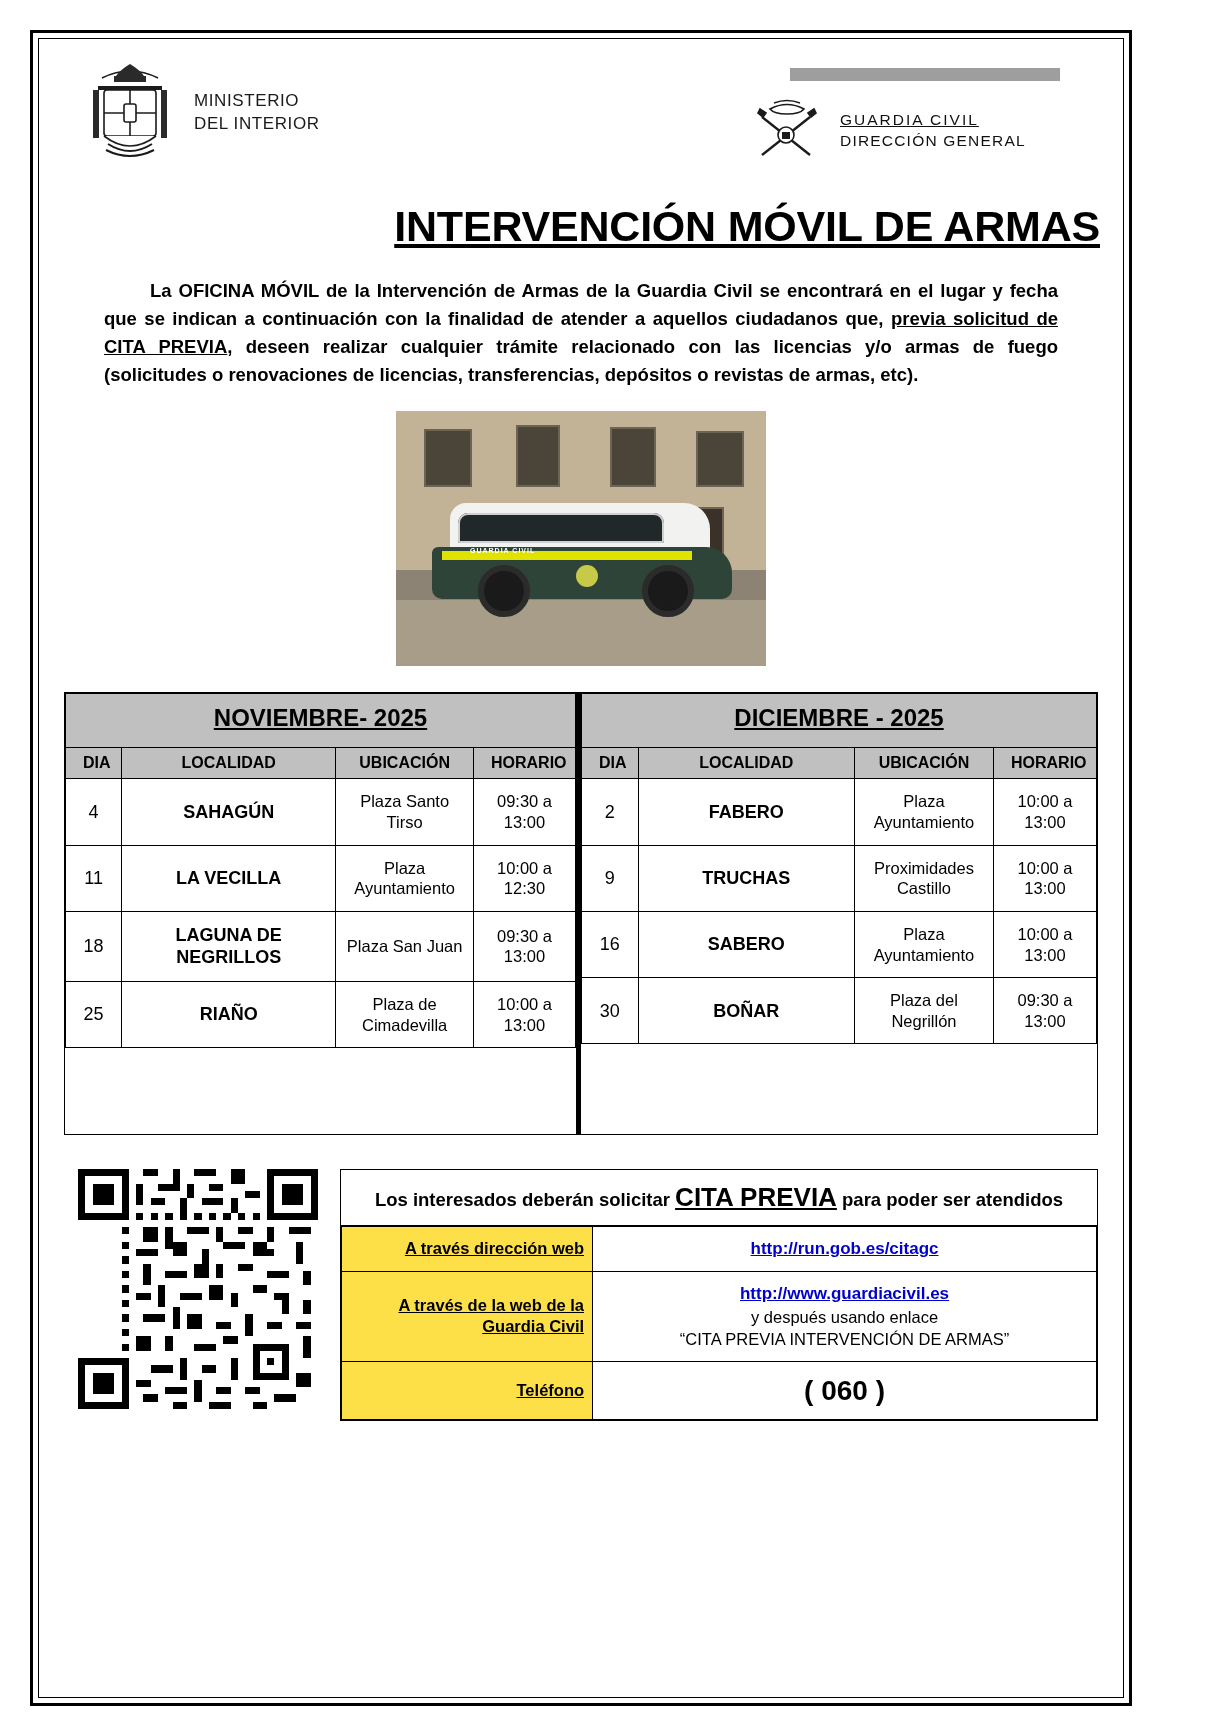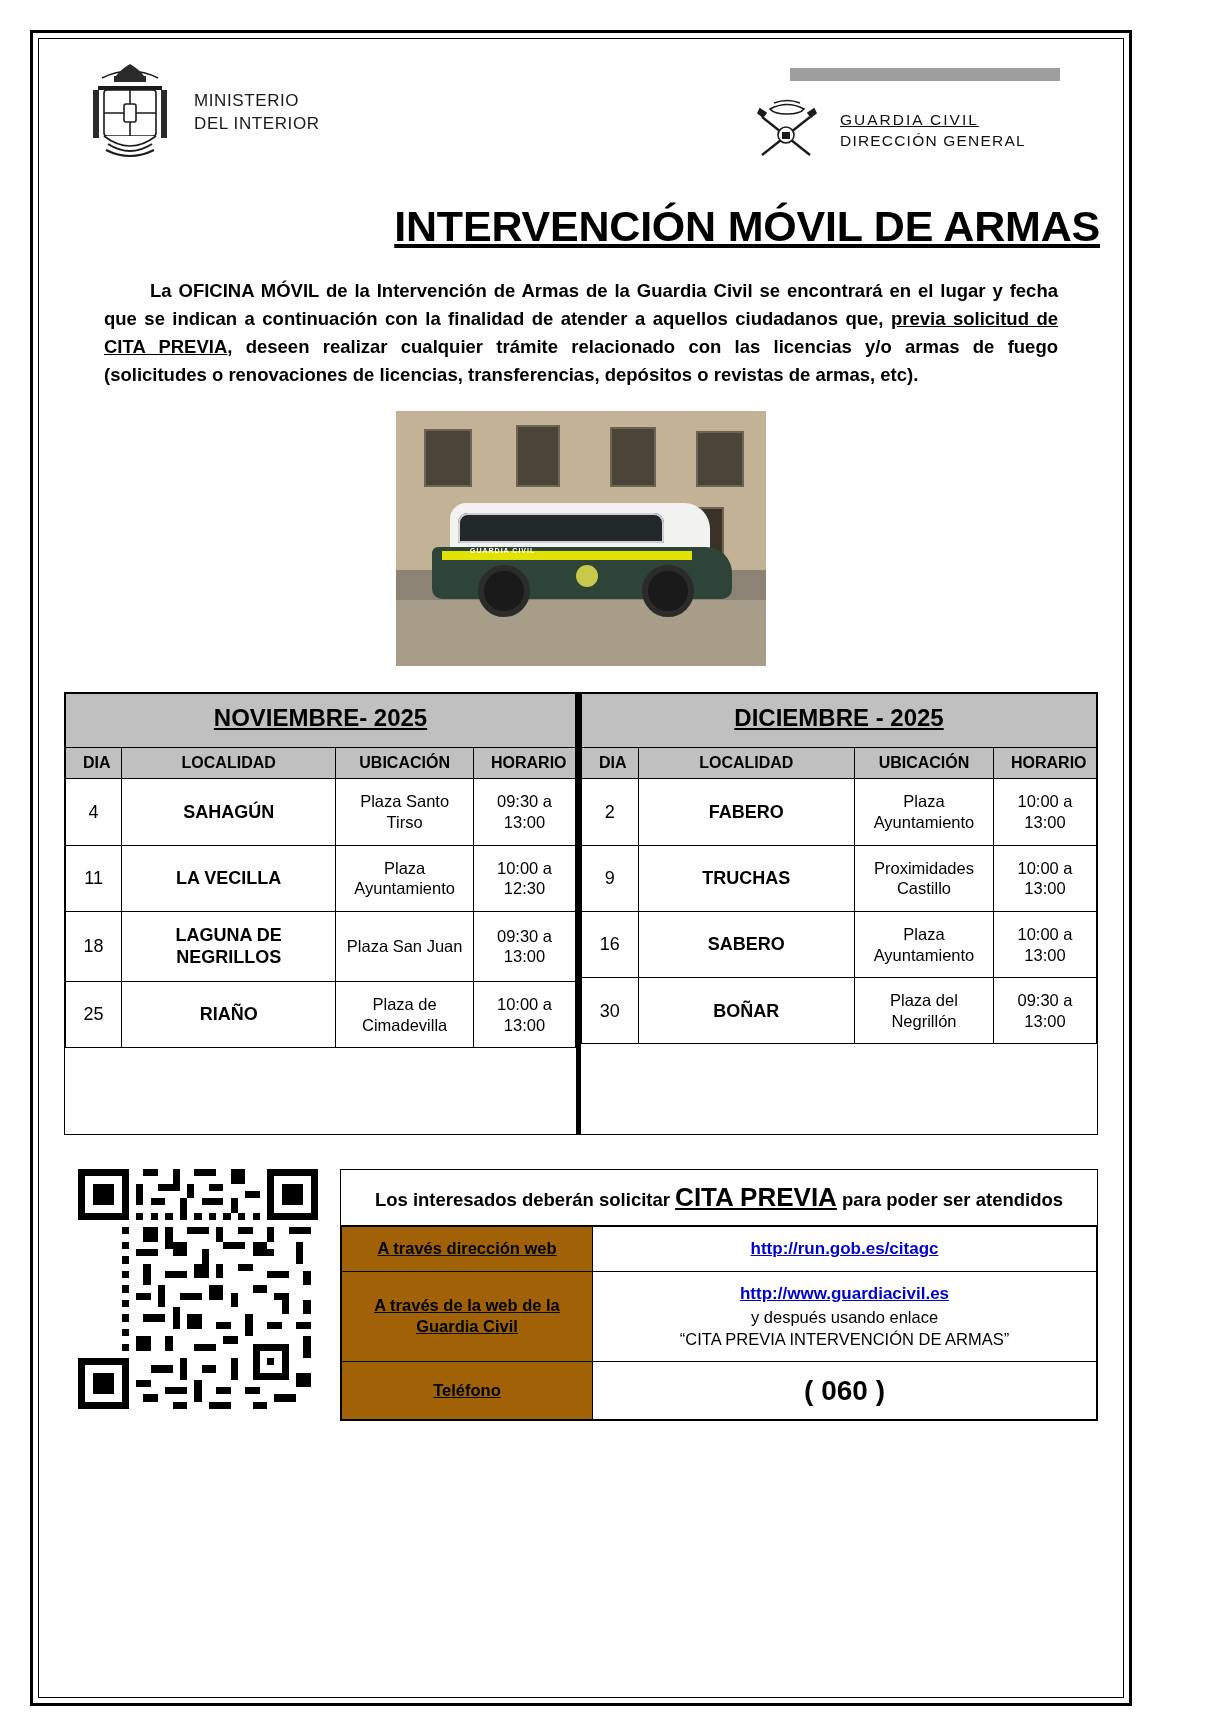--- a/index.html
+++ b/index.html
@@ -278,22 +278,22 @@
     border-collapse: collapse;
     table-layout: fixed;
   }
   table.cita-tbl td {
     border: 1px solid #000;
     vertical-align: middle;
     padding: 10px 8px;
   }
   td.cita-lbl {
     width: 31%;
-    background: #a16207;
-    text-align: center;
+    background: #fde047;
+    text-align: right;
     font-size: 16.5px;
     font-weight: bold;
     text-decoration: underline;
     line-height: 1.3;
   }
   td.cita-val {
     text-align: center;
     font-size: 16.5px;
     line-height: 1.35;
   }

